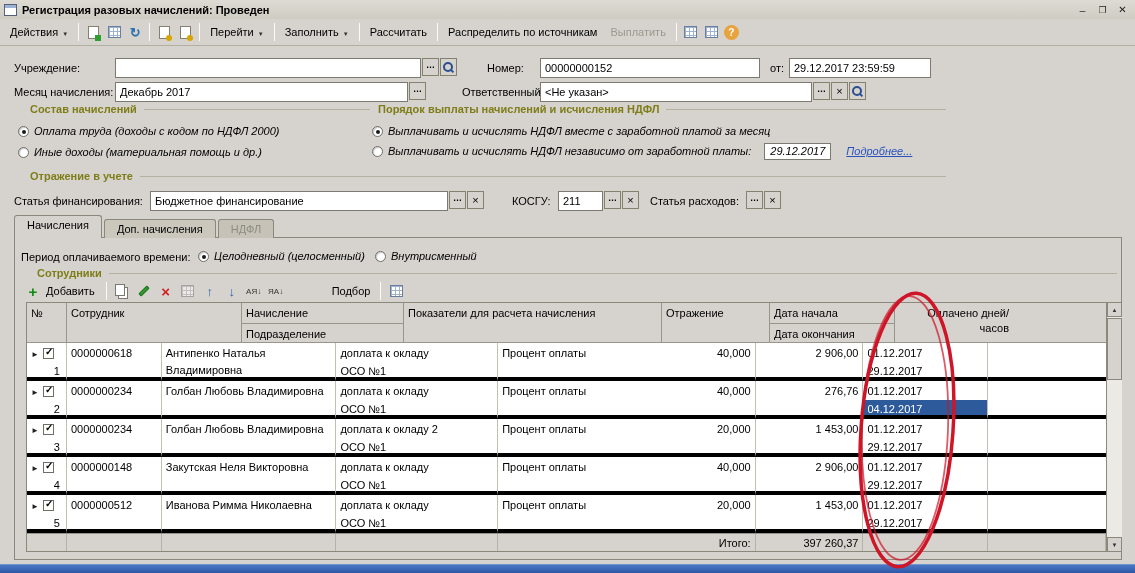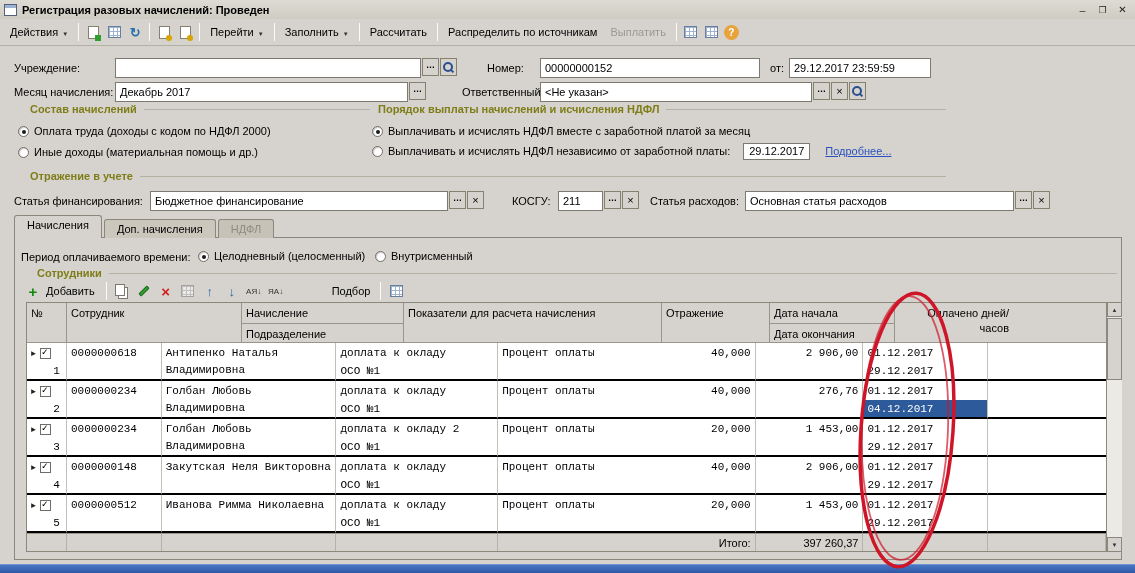--- a/index.html
+++ b/index.html
@@ -55,21 +55,21 @@
   .lupa { position:relative; width:11px; height:11px; }
   .lupa::before { content:""; position:absolute; left:0; top:0; width:6px; height:6px;
     border:2px solid #2a4f8f; border-radius:50%; }
   .lupa::after { content:""; position:absolute; left:7px; top:8px; width:4px; height:2px;
     background:#2a4f8f; transform:rotate(45deg); }
   
   .shdr { position:absolute; display:flex; align-items:center; gap:7px;
     font-weight:bold; color:#7e7d18; white-space:nowrap;margin-left:16px; }
   .shdr .line { flex:1; height:1px; background:#b4b1a4; }
   
-  .ropt { position:absolute; display:flex; align-items:center; gap:5px; height:14px; white-space:nowrap; }
+  .ropt { position:absolute; display:flex; align-items:center; gap:5px; height:14px; white-space:nowrap;font-style:italic; }
   .rad { width:11px; height:11px; min-width:11px; border-radius:50%; background:#fff;
     border:1px solid #6f6d64; position:relative; box-shadow:inset 1px 1px 1px rgba(0,0,0,.2); }
   .rad.on::after { content:""; position:absolute; left:3px; top:3px; width:4px; height:4px;
     border-radius:50%; background:#1a1a1a; }
   .datebox { background:#fff; border:1px solid #7c7a70; padding:1px 5px; margin-left:8px; height:17px; display:flex; align-items:center; }
   .link { color:#2a52be; text-decoration:underline; margin-left:10px; }
   
   .tabs { position:absolute; top:215px; left:14px; height:23px; display:flex; align-items:flex-end; z-index:3; }
   .tab { padding:3px 12px 2px; height:19px; background:#cbc7bd; border:1px solid #8a887c;
     border-bottom:none; border-radius:3px 3px 0 0; margin-right:2px; white-space:nowrap; }
@@ -94,21 +94,21 @@
   .sza::after { content:"ЯА↓"; font-size:8px; color:#333; }
   .cmdtxt { padding:2px 4px; white-space:nowrap;margin-left:39px; }
   
   .tbl { position:absolute; left:11px; top:64px; width:1081px; background:#fff; border:1px solid #8b887c; }
   .hrow { display:flex; height:40px; background:#d6d3ce; border-bottom:1px solid #98958a; }
   .hc { border-right:1px solid #98958a; padding:3px 4px; overflow:hidden; line-height:15px; }
   .hc.split { padding:0; }
   .h1 { height:20px; padding:3px 4px; }
   .h2 { height:20px; padding:3px 4px; border-top:1px solid #98958a; }
   .drow { display:flex; height:38px; background:#fff; }
-  .dc { border-right:1px solid #c2bfb5; border-bottom:2px solid #000000; padding:1px 4px; overflow:hidden;font-family:Liberation Mono, monospace; }
+  .dc { border-right:1px solid #c2bfb5; border-bottom:4px solid #000000; padding:1px 4px; overflow:hidden; }
   .c1 { width:40px; } .c2 { width:95px; } .c3 { width:175px; } .c4 { width:162px; }
   .c5 { width:258px; } .c6 { width:108px; } .c7 { width:125px; } .c8 { width:118px; border-right:none;text-align:right; }
   .l1,.l2 { height:18px; display:flex; align-items:center; overflow:hidden; white-space:nowrap; }
   .spread { justify-content:space-between; }
   .r { justify-content:flex-end; text-align:right; }
   .wrap2 { line-height:17px; padding-top:1px; }
   .mkline { display:flex; align-items:center; gap:4px; }
   .mk::after { content:"►"; font-size:8px; color:#222; }
   .cb { width:11px; height:11px; min-width:11px; background:#fff; border:1px solid #6f6d64; position:relative; }
   .cb.on::after { content:"✓"; position:absolute; left:1px; top:-3px; font-size:10px; font-weight:bold; }
@@ -263,21 +263,20 @@
   <div class="fbtn bx"></div>
 </div>
 <span class="lbl" style="left:512px;top:194px">КОСГУ:</span>
 <div class="fld" style="left:558px;top:191px;width:81px">
   <div class="inp">211</div>
   <div class="fbtn bdots"></div>
   <div class="fbtn bx"></div>
 </div>
 <span class="lbl" style="left:650px;top:194px">Статья расходов:</span>
 <div class="fld" style="left:745px;top:191px;width:305px">
-  <div class="inp">Основная статья расходов</div>
   <div class="fbtn bdots"></div>
   <div class="fbtn bx"></div>
 </div>
 
 <div class="tabs">
   <div class="tab active"><span>Начисления</span></div>
   <div class="tab"><span>Доп. начисления</span></div>
   <div class="tab disabled"><span>НДФЛ</span></div>
 </div>
 

